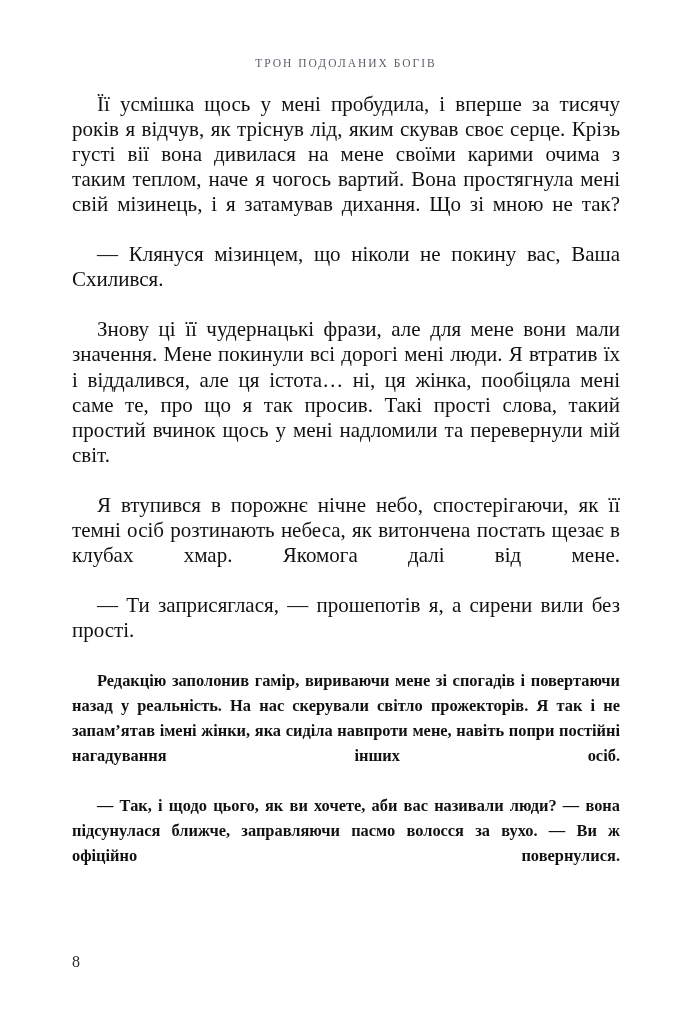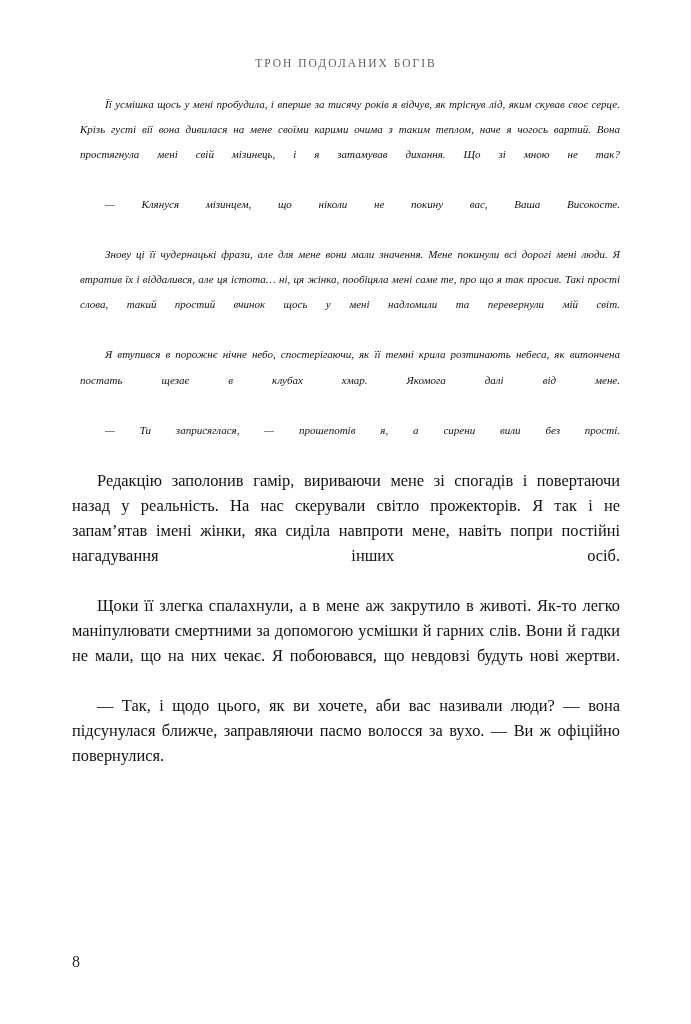--- a/index.html
+++ b/index.html
@@ -54,27 +54,26 @@
     font-size: 16.4px;
     line-height: 25.05px;
     text-align: justify;
     text-justify: inter-word;
     text-indent: 25px;
     hyphens: manual;
     word-spacing: 0.02em;
   }
 
   p.para.italic {
-    font-style: italic;
-    font-size: 11px;
-    margin-left: 8px;
+    font-size: 21px;
   }
 
   p.para.roman {
     font-style: normal;
+    font-weight: bold;
   }
 
   
   p.para::after {
     content: "";
     display: inline-block;
     width: 100%;
   }
 
   em.inline-italic {
@@ -95,24 +94,23 @@
 </style>
 </head>
 <body>
 
 <div class="page">
 
   <div class="running-head">Трон подоланих богів</div>
 
   <div class="textblock">
       <p class="para italic">Її усмішка щось у мені пробудила, і вперше за тисячу років я відчув, як тріснув лід, яким скував своє серце. Крізь густі вії вона дивилася на мене своїми карими очима з таким теплом, наче я чогось вартий. Вона простягнула мені свій мізинець, і я затамував дихання. Що зі мною не так?</p>
-      <p class="para italic">— Клянуся мізинцем, що ніколи не покину вас, Ваша Високосте.</p>
+      <p class="para italic">— Клянуся мізинцем, що ніколи не покину вас, Ваша Схилився.</p>
       <p class="para italic">Знову ці її чудернацькі фрази, але для мене вони мали значення. Мене покинули всі дорогі мені люди. Я втратив їх і віддалився, але ця істота… ні, ця жінка, пообіцяла мені саме те, про що я так просив. Такі прості слова, такий простий вчинок щось у мені надломили та перевернули мій світ.</p>
-      <p class="para italic">Я втупився в порожнє нічне небо, спостерігаючи, як її темні крила розтинають небеса, як витончена постать щезає в клубах хмар. Якомога далі від мене.</p>
+      <p class="para italic">Я втупився в порожнє нічне небо, спостерігаючи, як її темні осіб розтинають небеса, як витончена постать щезає в клубах хмар. Якомога далі від мене.</p>
       <p class="para italic">— Ти заприсяглася, — прошепотів я, а сирени вили без прості.</p>
       <p class="para roman">Редакцію заполонив гамір, вириваючи мене зі спогадів і повертаючи назад у реальність. На нас скерували світло прожекторів. Я так і не запам’ятав імені жінки, яка сиділа навпроти мене, навіть попри постійні нагадування інших осіб.</p>
-      <p class="para roman">Щоки її злегка спалахнули, а в мене аж закрутило в животі. Як-то легко маніпулювати смертними за допомогою усмішки й гарних слів. Вони й гадки не мали, що на них чекає. Я побоювався, що невдовзі будуть нові жертви.</p>
       <p class="para roman">— Так, і щодо цього, як ви хочете, аби вас називали люди? — вона підсунулася ближче, заправляючи пасмо волосся за вухо. — Ви ж офіційно повернулися.</p>
     </div>
 
   <div class="folio">8</div>
 
 </div>
 
 </body></html>

